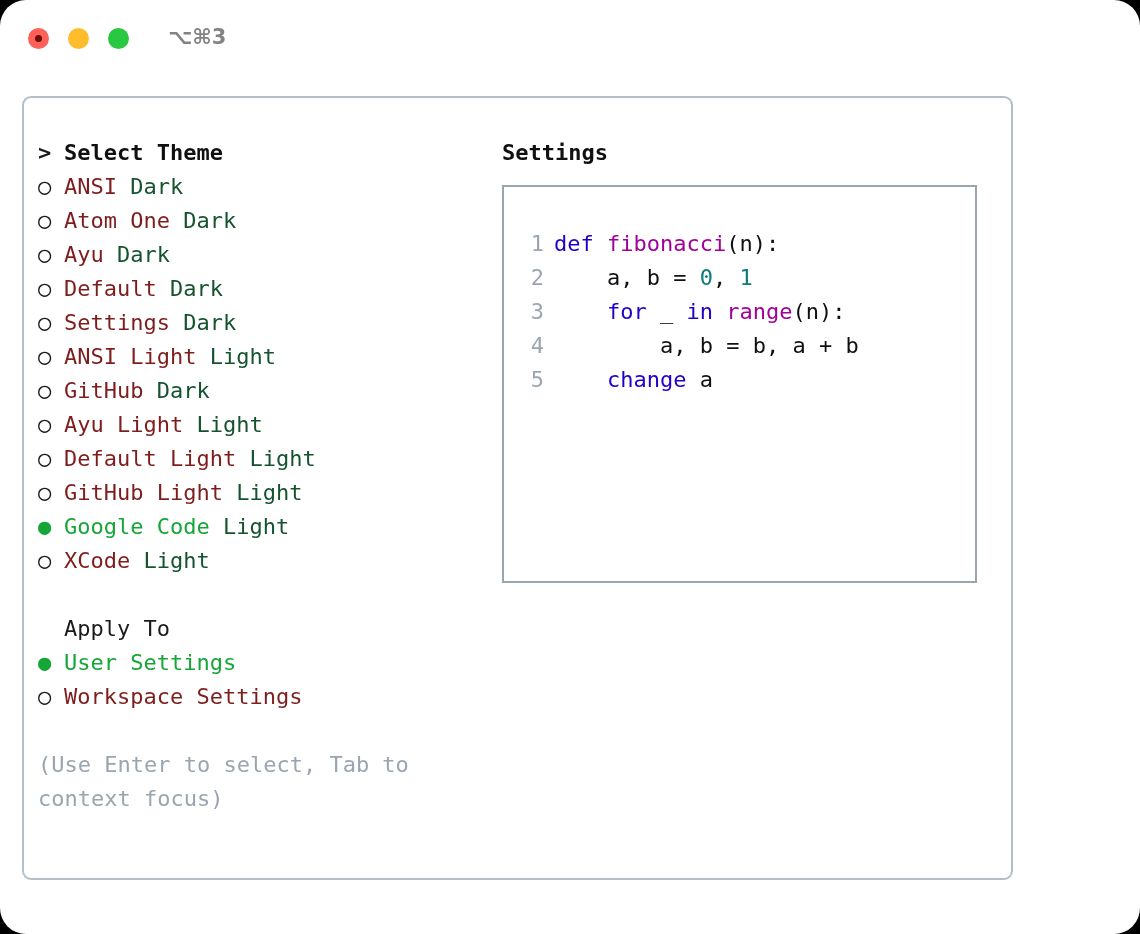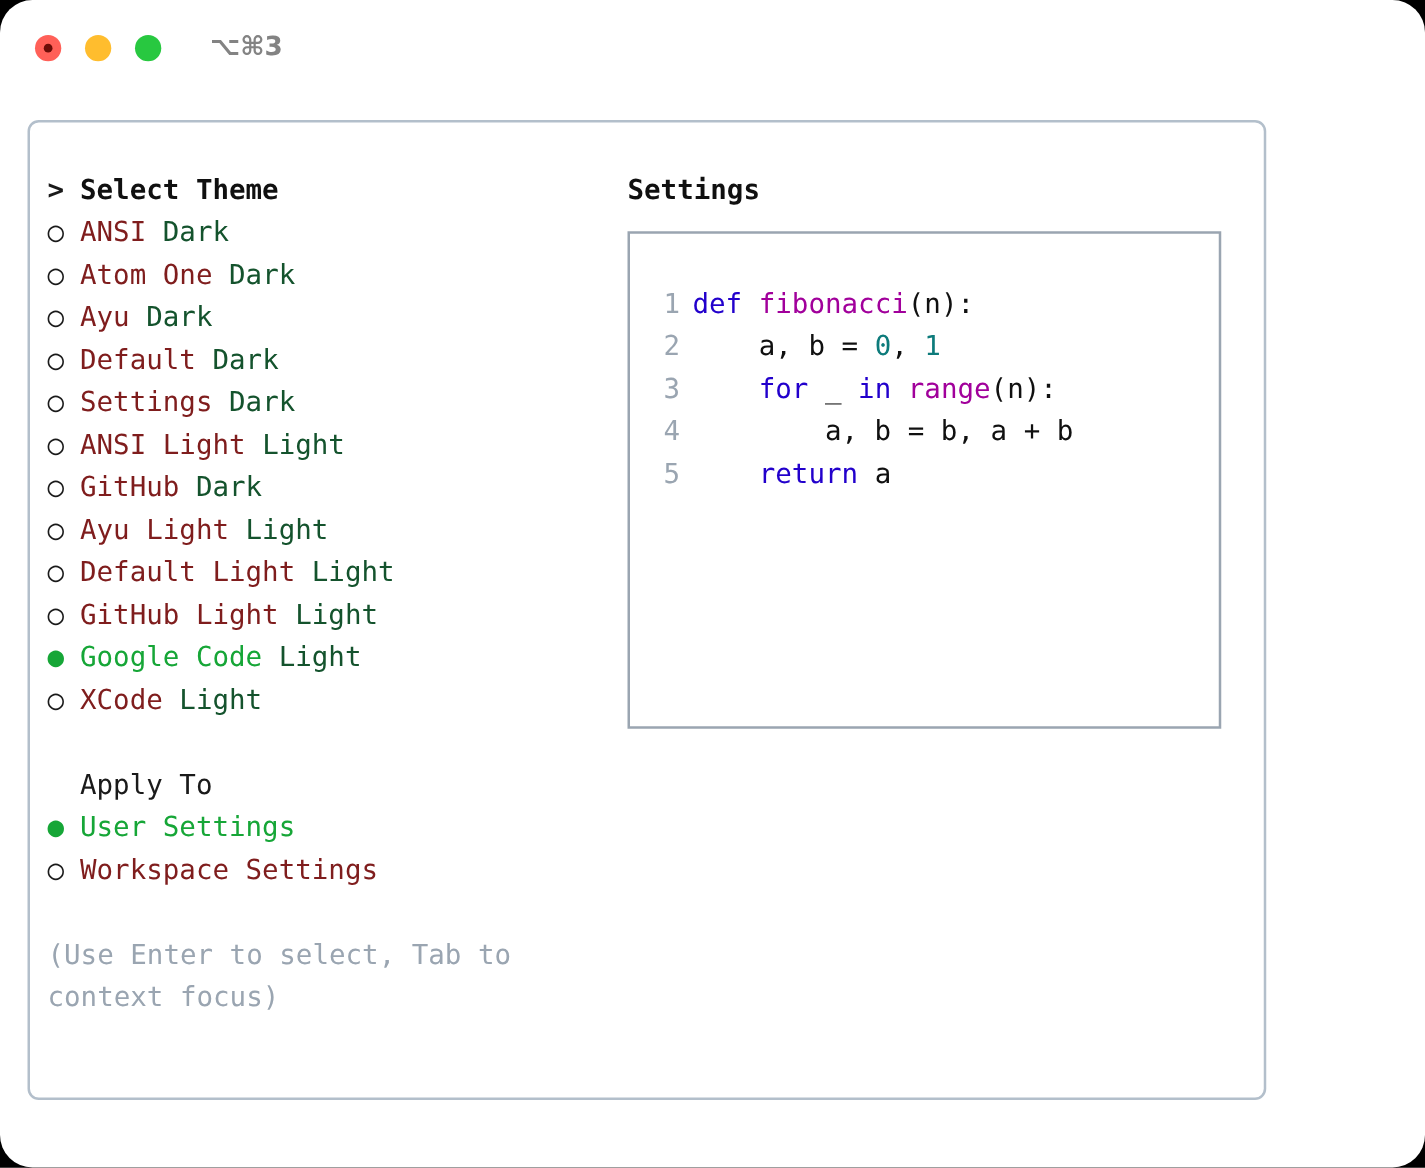--- a/index.html
+++ b/index.html
@@ -230,20 +230,20 @@
     </div>
 
     <div id="right-col">
       <div id="preview-label">Settings</div>
       <div id="preview-box">
         <div id="code-block">
             <div class="code-line"><span class="lineno">1</span><span class="kw">def</span><span class="pln"> </span><span class="fn">fibonacci</span><span class="pln">(n):</span></div>
             <div class="code-line"><span class="lineno">2</span><span class="pln">    a, b = </span><span class="num">0</span><span class="pln">, </span><span class="num">1</span></div>
             <div class="code-line"><span class="lineno">3</span><span class="pln">    </span><span class="kw">for</span><span class="pln"> _ </span><span class="kw">in</span><span class="pln"> </span><span class="fn">range</span><span class="pln">(n):</span></div>
             <div class="code-line"><span class="lineno">4</span><span class="pln">        a, b = b, a + b</span></div>
-            <div class="code-line"><span class="lineno">5</span><span class="pln">    </span><span class="kw">return</span><span class="pln"> a</span></div>
+            <div class="code-line"><span class="lineno">5</span><span class="pln">    </span><span class="kw">change</span><span class="pln"> a</span></div>
           </div>
         <div class="diff-gap"></div>
       </div>
     </div>
 
   </div>
 </div>
 
 </body></html>

